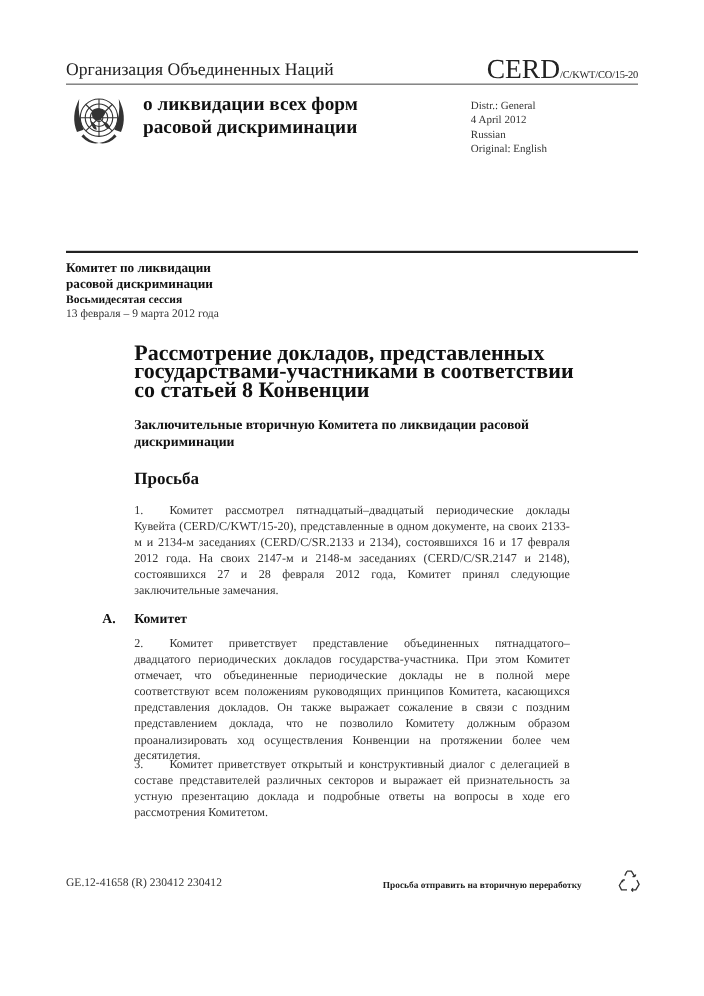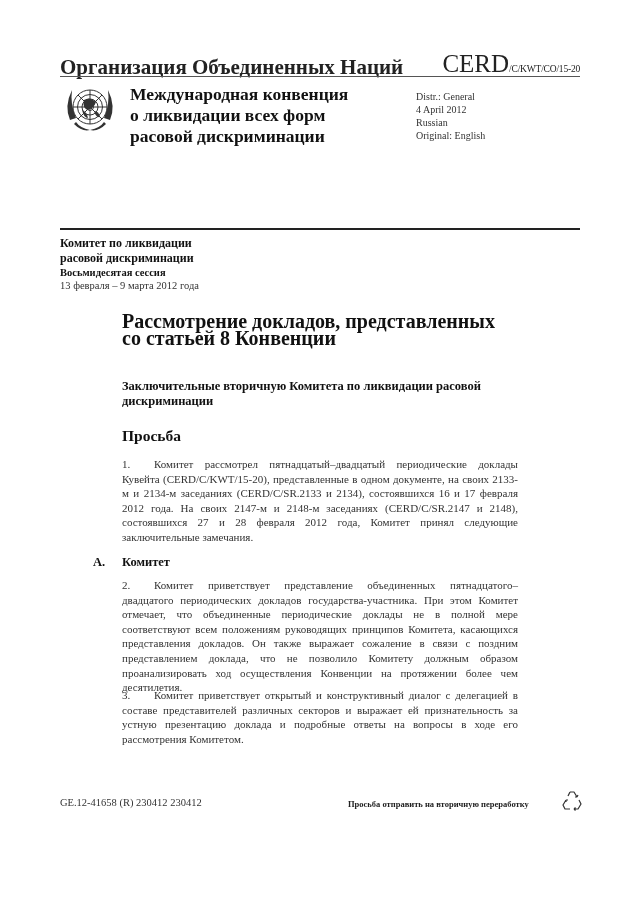--- a/index.html
+++ b/index.html
@@ -1,26 +1,26 @@
 <!DOCTYPE html>
 <html><head>
 <meta charset="utf-8">
 <style>
   html, body { margin:0; padding:0; background:#ffffff; }
   body { width:640px; height:905px; position:relative; overflow:hidden;
          font-family:"Liberation Serif","DejaVu Serif",serif; color:#111; }
   .abs { position:absolute; }
-  .org { left:60px; top:55px; font-size:21px; color:#222;font-weight:bold; }
+  .org { left:60px; top:55px; font-size:16px; color:#222; }
   .symbol { right:60px; top:50px; white-space:nowrap; }
   .symbol .big { font-size:25px; color:#222; }
   .symbol .small { font-size:9.5px; color:#222; letter-spacing:-0.2px;text-align:right; }
   .rule-thin { left:60px; top:76px; width:520px; height:1px; background:#555; }
   .logo { left:62px; top:80px; width:56px; height:56px; }
   .conv-title { left:130px; top:84px; font-size:17.5px; font-weight:bold; line-height:21px; color:#111; }
-  .distr { left:416px; top:90px; font-size:10px; line-height:13px; color:#333;font-family:Liberation Serif, serif; }
+  .distr { left:428px; top:90px; font-size:10px; line-height:13px; color:#333;font-family:Liberation Serif, serif; }
   .rule-thick { left:60px; top:228px; width:520px; height:2px; background:#222; }
   .committee { left:60px; top:236px; font-size:12px; font-weight:bold; line-height:15px; color:#111; }
   .session { left:60px; top:266px; font-size:10.5px; line-height:13px; }
   .session .s1 { font-weight:bold; }
   .session .s2 { color:#333; }
   .h-main { left:122px; top:313px; font-size:20px; font-weight:bold; line-height:17px; color:#111; }
   .h-sub { left:122px; top:379px; font-size:12.5px; font-weight:bold; line-height:15px; color:#111; }
   .h-country { left:122px; top:427px; font-size:15.5px; font-weight:bold; color:#111; }
   .para { left:122px; width:396px; font-size:11px; line-height:14.6px; text-align:justify; color:#333; }
   .para .num { display:inline-block; width:32px; }
@@ -54,21 +54,20 @@
   <path d="M22 20 q6 -4 12 2 q-2 6 -8 8 q-6 -2 -4 -10z M20 30 q5 2 6 8 q-4 0 -6 -8z M32 31 q5 0 6 6 q-4 1 -6 -6z" fill="#333"></path>
   <g fill="#333">
     <path d="M8 40 q-6 -14 2 -30 q-2 14 4 28z"></path>
     <path d="M48 40 q6 -14 -2 -30 q2 14 -4 28z"></path>
     <path d="M12 44 q8 8 16 6 q-10 -2 -14 -8z"></path>
     <path d="M44 44 q-8 8 -16 6 q10 -2 14 -8z"></path>
   </g>
 </svg>
 
 <div class="abs conv-title">
-  <div>Международная конвенция</div>
   <div>о ликвидации всех форм</div>
   <div>расовой дискриминации</div>
 </div>
 
 <div class="abs distr">
   <div>Distr.: General</div>
   <div>4 April 2012</div>
   <div>Russian</div>
   <div>Original: English</div>
 </div>
@@ -79,20 +78,21 @@
   <div>Комитет по ликвидации</div>
   <div>расовой дискриминации</div>
 </div>
 <div class="abs session">
   <div class="s1">Восьмидесятая сессия</div>
   <div class="s2">13 февраля – 9 марта 2012 года</div>
 </div>
 
 <div class="abs h-main">
   <div>Рассмотрение докладов, представленных</div>
+  <div>государствами-участниками в соответствии</div>
   <div>со статьей 8 Конвенции</div>
 </div>
 
 <div class="abs h-sub">
   <div>Заключительные вторичную Комитета по ликвидации расовой</div>
   <div>дискриминации</div>
 </div>
 
 <div class="abs h-country">Просьба</div>
 

